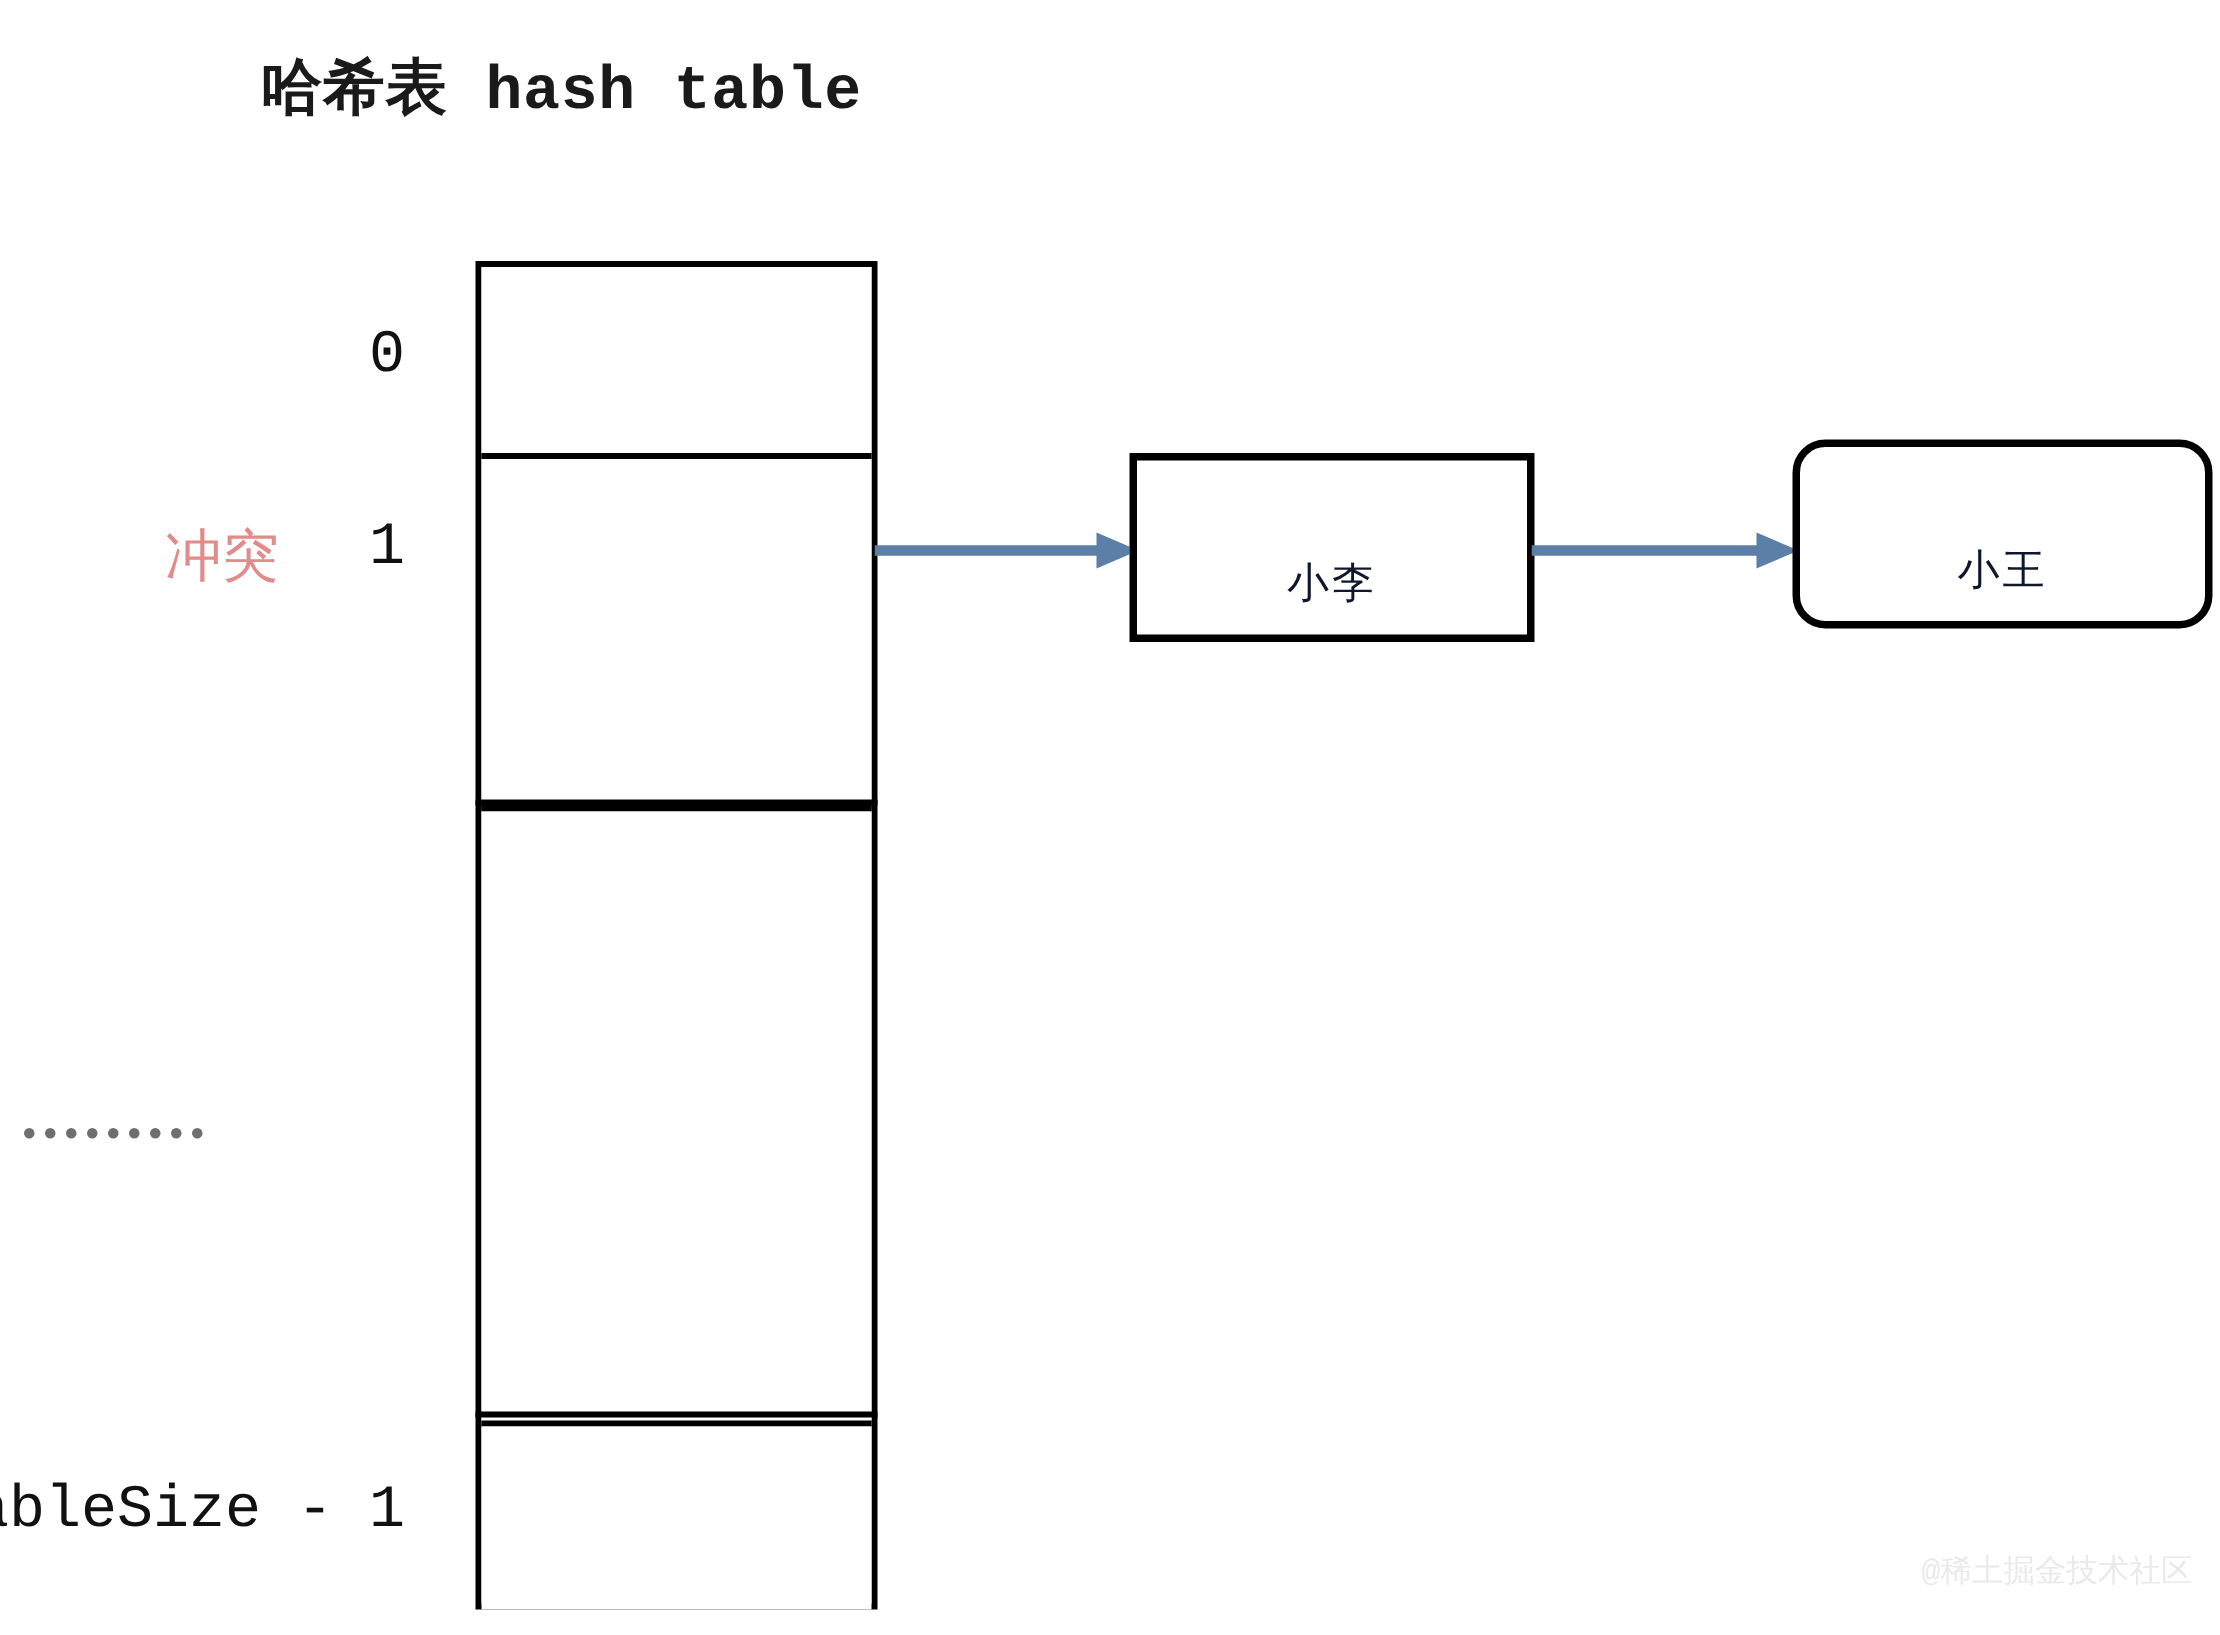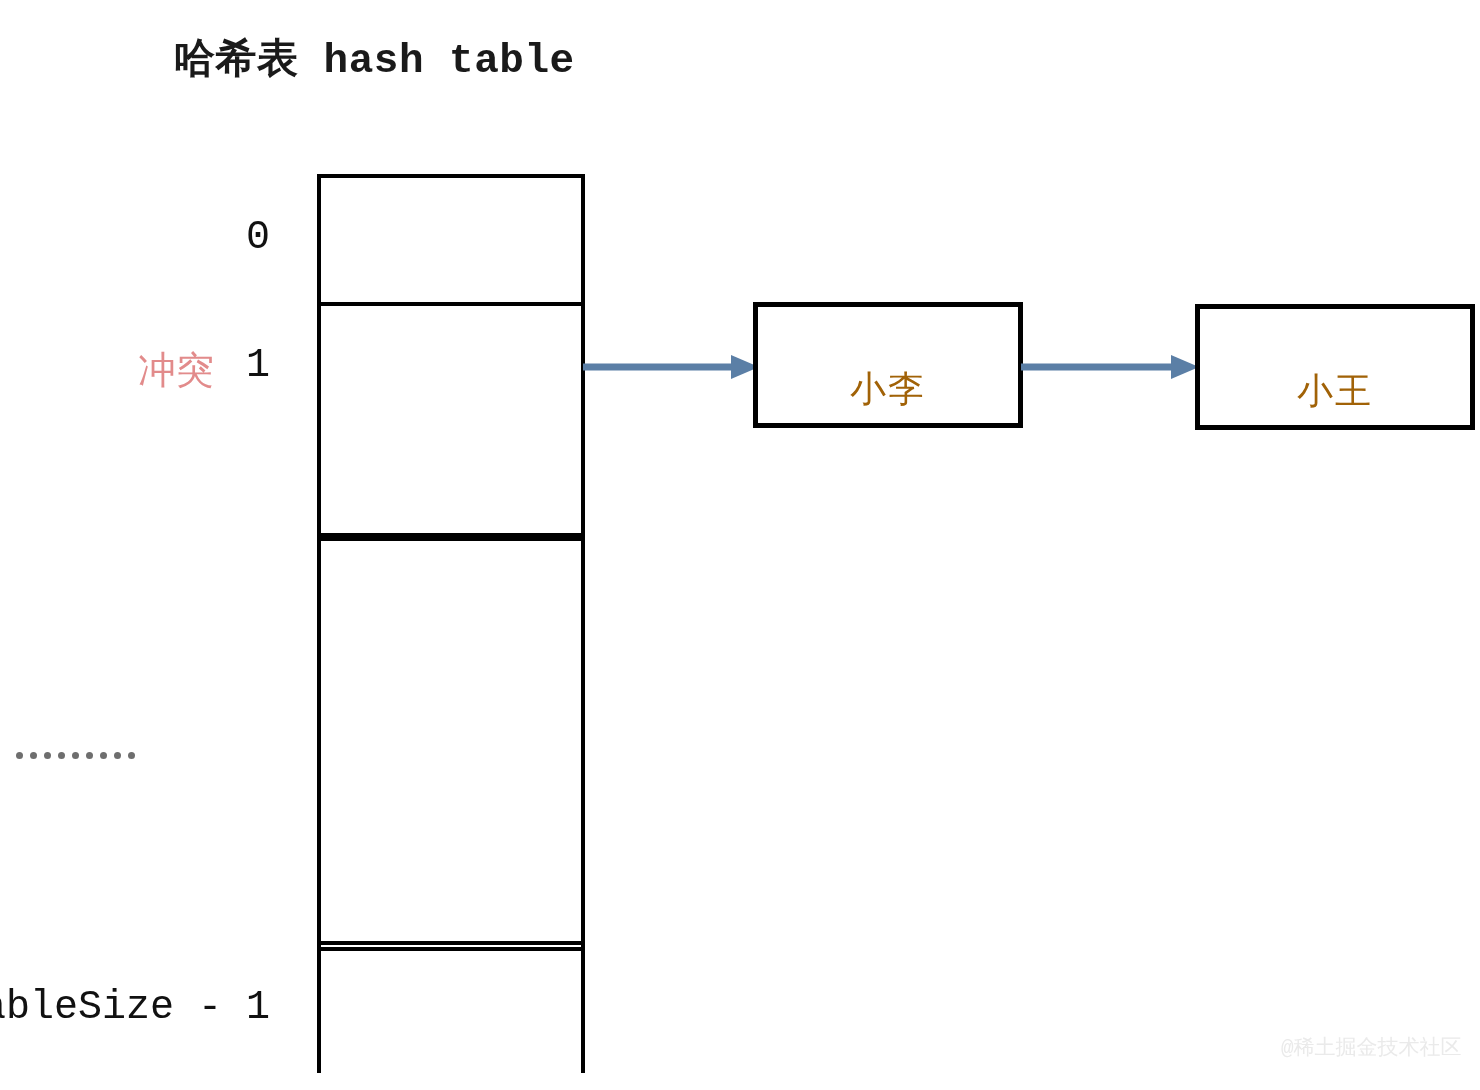--- a/index.html
+++ b/index.html
@@ -81,21 +81,20 @@
   #label-0 { left: 180px; top: 215px; width: 90px; }
   #label-1 { left: 180px; top: 343px; width: 90px; }
 
   #label-collision {
     position: absolute;
     left: 110px;
     top: 345px;
     font-size: 38px;
     color: #e28b8b;
     white-space: nowrap;
-    margin-left: 28px;
   }
 
   #label-tablesize {
     position: absolute;
     left: -18px;
     top: 985px;
     font-size: 40px;
     color: #111111;
     white-space: nowrap;
   }
@@ -104,27 +103,27 @@
   .node-box {
     position: absolute;
     border: 5px solid #000000;
     box-sizing: border-box;
     background: #ffffff;
     display: flex;
     align-items: center;
     justify-content: center;
   }
   .node-text {
-    font-size: 36px;
-    color: #a16207;
+    font-size: 28px;
+    color: #0f172a;
     letter-spacing: 2px;
     margin-top: 48px;
   }
   #node-1 { left: 753px; top: 302px; width: 270px; height: 126px; }
-  #node-2 { left: 1195px; top: 304px; width: 280px; height: 126px; }
+  #node-2 { left: 1195px; top: 293px; width: 280px; height: 126px; border-radius: 22px; }
 
   
   .arrow {
     position: absolute;
     height: 32px;
     top: 351px;
   }
   #arrow-1 { left: 583px; width: 176px; }
   #arrow-2 { left: 1021px; width: 178px; }
 

